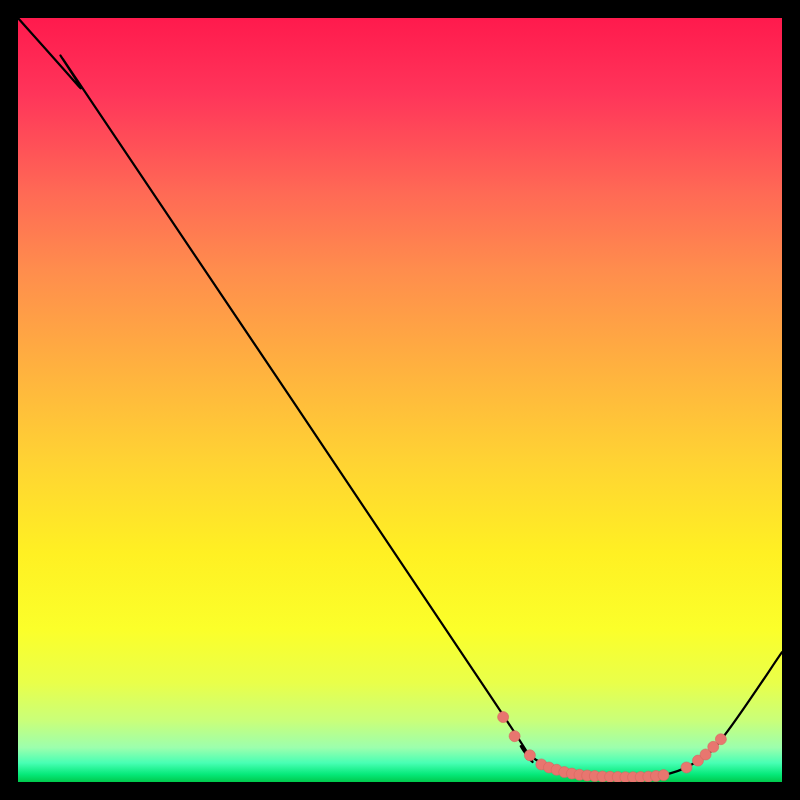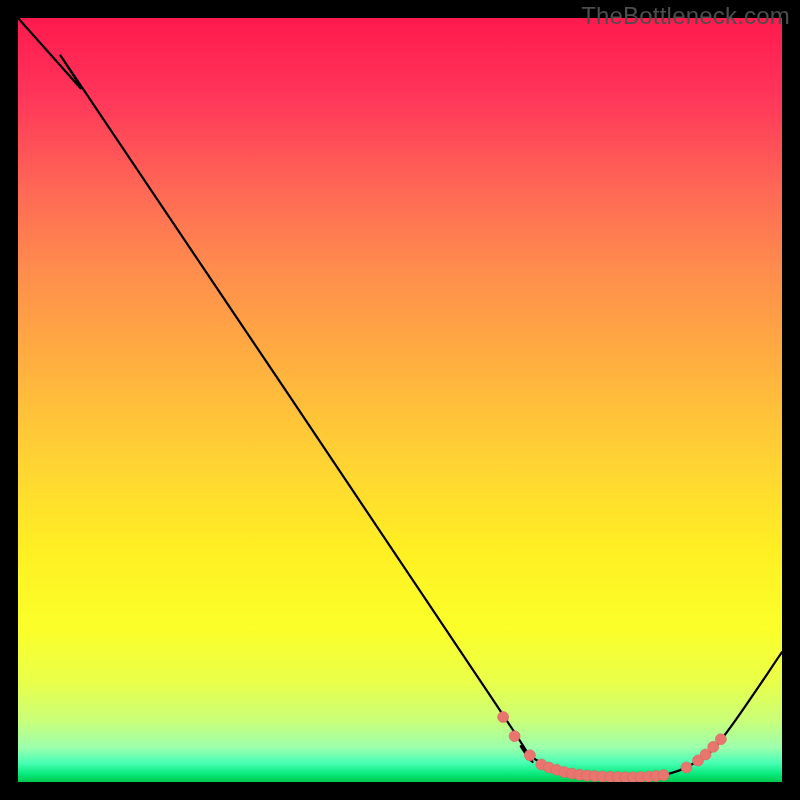--- a/index.html
+++ b/index.html
@@ -90,14 +90,13 @@
         <circle cx="630.3" cy="758.652" r="5.5" fill="#e8766f" stroke="#d8655f" stroke-width="0.6"></circle>
         <circle cx="637.9399999999999" cy="758.0408" r="5.5" fill="#e8766f" stroke="#d8655f" stroke-width="0.6"></circle>
         <circle cx="645.5799999999999" cy="757.124" r="5.5" fill="#e8766f" stroke="#d8655f" stroke-width="0.6"></circle>
         <circle cx="668.5" cy="749.484" r="5.5" fill="#e8766f" stroke="#d8655f" stroke-width="0.6"></circle>
         <circle cx="679.96" cy="742.608" r="5.5" fill="#e8766f" stroke="#d8655f" stroke-width="0.6"></circle>
         <circle cx="687.6" cy="736.496" r="5.5" fill="#e8766f" stroke="#d8655f" stroke-width="0.6"></circle>
         <circle cx="695.24" cy="728.856" r="5.5" fill="#e8766f" stroke="#d8655f" stroke-width="0.6"></circle>
         <circle cx="702.88" cy="721.216" r="5.5" fill="#e8766f" stroke="#d8655f" stroke-width="0.6"></circle>
       </svg>
   </div>
-  <div class="watermark">TheBottleneck.com</div>
 </div>
 
 </body></html>

